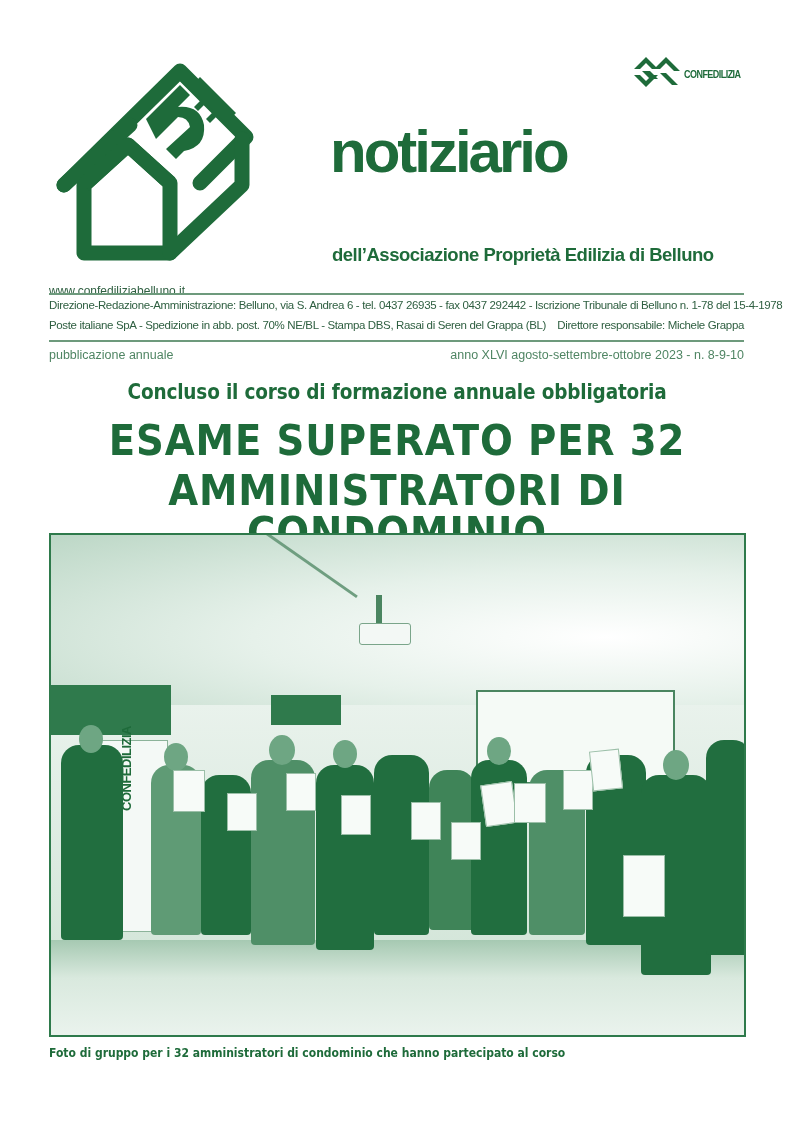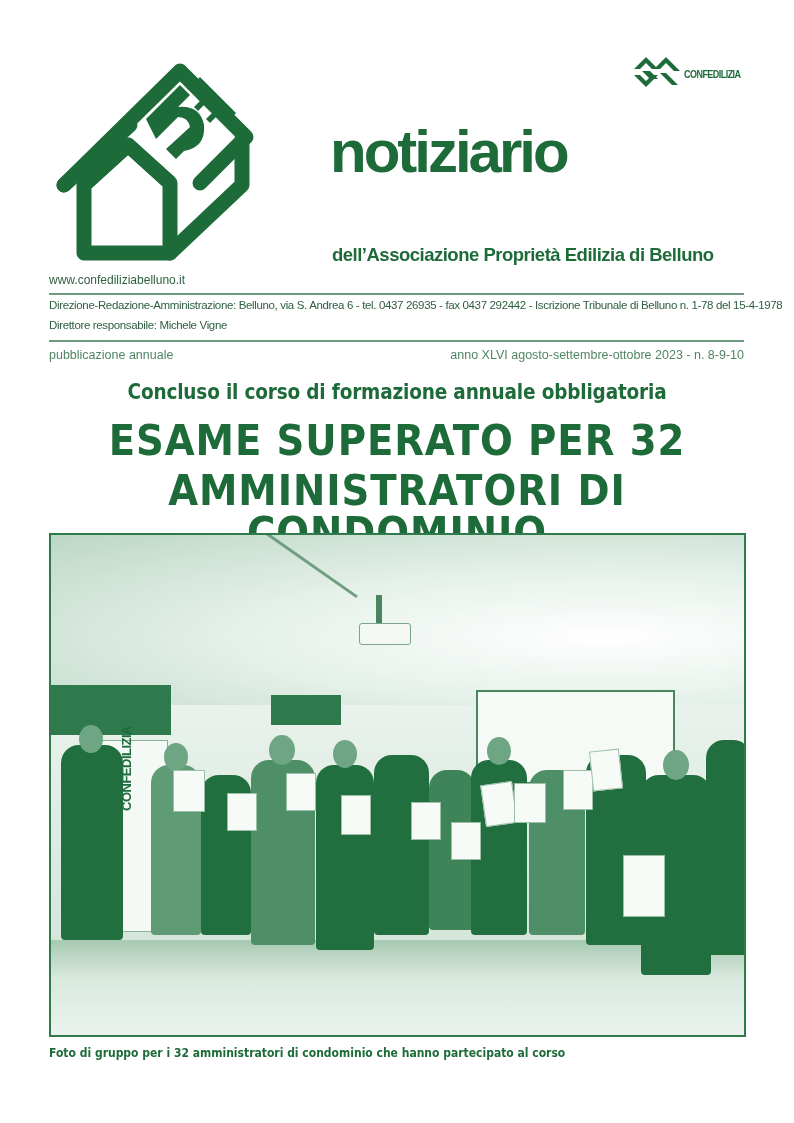--- a/index.html
+++ b/index.html
@@ -7,21 +7,21 @@
   .abs { position: absolute; }
 
   
   #ape-logo { left: 50px; top: 55px; width: 210px; height: 210px; }
   #conf-logo { left: 632px; top: 55px; width: 120px; height: 34px; }
   #conf-logo .txt { position: absolute; left: 52px; top: 14px; font-size: 10px; font-weight: bold; letter-spacing: -0.6px; color: #1e6b3a; font-family: "Liberation Sans", sans-serif; transform: scaleX(0.9); transform-origin: left; }
 
   #masthead-title { left: 330px; top: 122px; font-size: 60px; font-weight: bold; letter-spacing: -3px; color: #1e6b3a; line-height: 1; transform: scaleX(1.0); font-family: "Liberation Sans", sans-serif; }
   #masthead-subtitle { left: 332px; top: 244px; font-size: 18.5px; font-weight: bold; color: #1e6b3a; letter-spacing: -0.5px; font-family: "Liberation Sans", sans-serif; white-space: nowrap; }
 
-  #website { left: 49px; top: 273px; font-size: 12px; color: #2f5f41; }
+  #website { left: 49px; top: 284px; font-size: 12px; color: #2f5f41; }
 
   .rule { position: absolute; left: 49px; width: 695px; height: 1.5px; background: #6d9a7c; }
   #rule1 { top: 293px; }
   #rule2 { top: 340px; }
 
   .info { position: absolute; left: 49px; width: 695px; font-size: 11.5px; color: #2f5f41; white-space: nowrap; letter-spacing: -0.35px; font-family: "Liberation Sans", sans-serif; }
   #info-line-1 { top: 299px; }
   #info-line-2 { top: 319px; display: flex; justify-content: space-between; }
 
   #pub-freq { left: 49px; top: 348px; font-size: 12.5px; color: #4f8563; }
@@ -89,21 +89,22 @@
 </div>
 
 <div id="masthead-title" class="abs">notiziario</div>
 <div id="masthead-subtitle" class="abs">dell’Associazione Proprietà Edilizia di Belluno</div>
 
 <div id="website" class="abs">www.confediliziabelluno.it</div>
 
 <div id="rule1" class="rule"></div>
 <div id="info-line-1" class="info">Direzione-Redazione-Amministrazione: Belluno, via S. Andrea 6 - tel. 0437 26935 - fax 0437 292442 - Iscrizione Tribunale di Belluno n. 1-78 del 15-4-1978</div>
 <div id="info-line-2" class="info">
-  <span>Direttore responsabile: Michele Vigne</span>
+  <span>Poste italiane SpA - Spedizione in abb. post. 70% NE/BL - Stampa DBS, Rasai di Seren del Grappa (BL)</span>
+  <span>Direttore responsabile: Michele Grappa</span>
 </div>
 <div id="rule2" class="rule"></div>
 
 <div id="pub-freq" class="abs">pubblicazione annuale</div>
 <div id="issue-info" class="abs">anno XLVI agosto-settembre-ottobre 2023 - n. 8-9-10</div>
 
 <div id="kicker" class="abs">Concluso il corso di formazione annuale obbligatoria</div>
 <div id="headline-1" class="abs headline">ESAME SUPERATO PER 32</div>
 <div id="headline-2" class="abs headline">AMMINISTRATORI DI CONDOMINIO</div>
 

